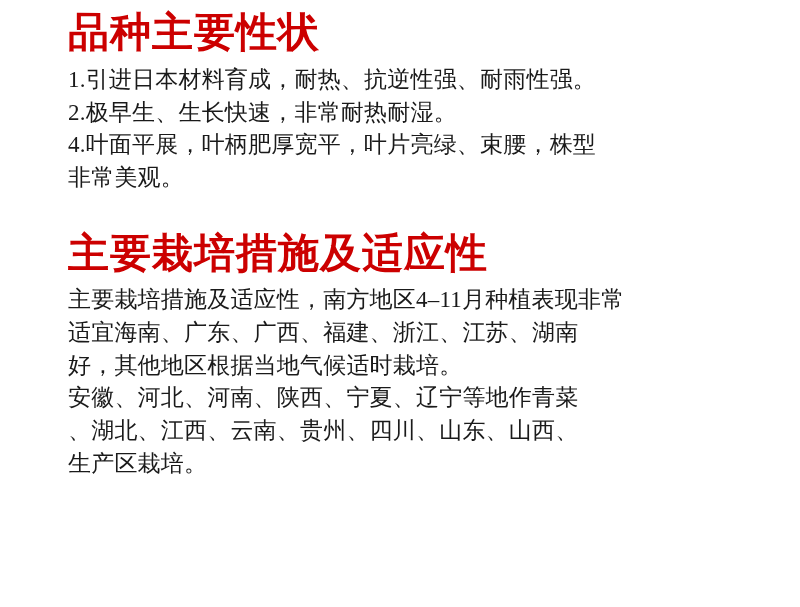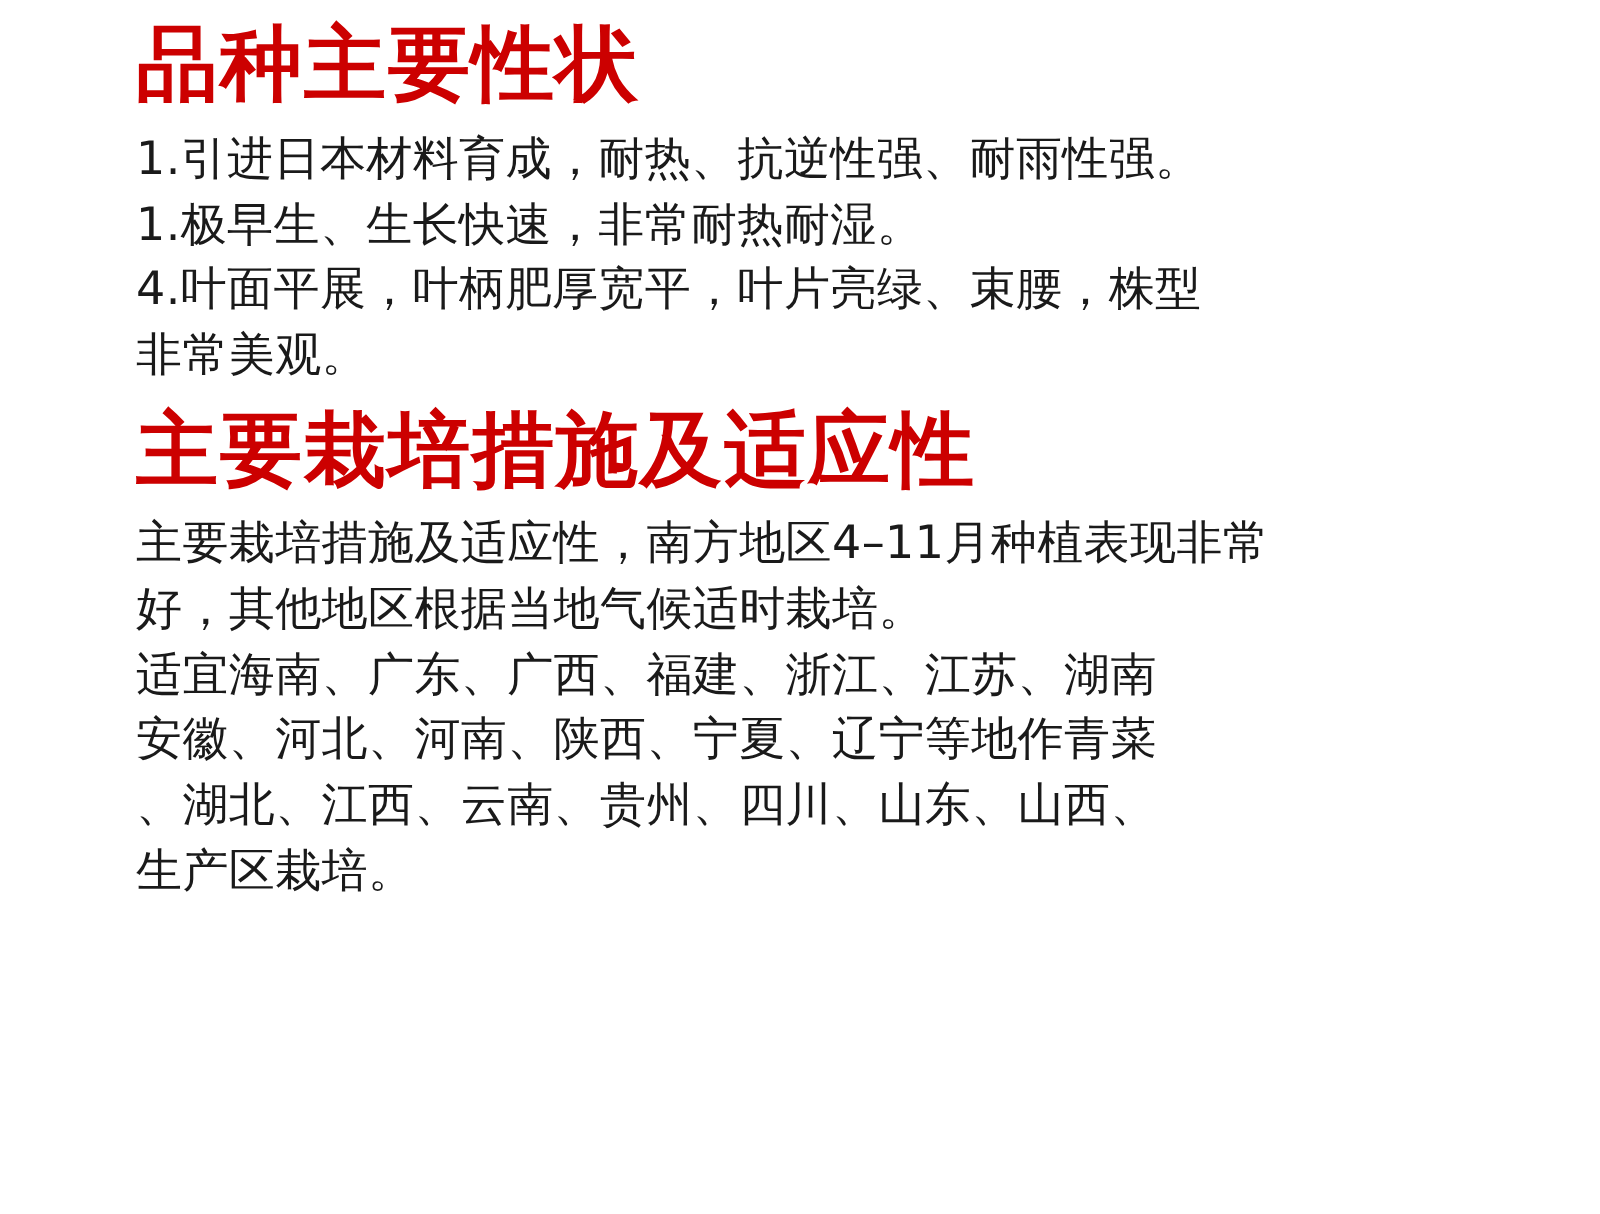--- a/index.html
+++ b/index.html
@@ -15,32 +15,33 @@
   }
   .page {
     width: 800px;
     height: 607px;
     box-sizing: border-box;
     padding: 10px 40px 0 68px;
     position: relative;
   }
   .section {
     margin: 0;
+    font-family: Liberation Serif, serif;
   }
   .section-title {
     color: #cc0000;
     font-weight: bold;
     font-size: 41px;
     line-height: 1.12;
     letter-spacing: 1px;
     margin: 0 0 8px 0;
     white-space: nowrap;
   }
   .section-2 .section-title {
-    margin-top: 8px;
+    margin-top: 36px;
   }
   .body-text {
     color: #1a1a1a;
     font-size: 23px;
     line-height: 1.42;
     letter-spacing: 0.2px;
   }
   .body-line {
     margin: 0;
     white-space: pre-wrap;
@@ -54,31 +55,31 @@
 </style>
 </head>
 <body>
 
 <div class="page">
 
   <div class="section section-1">
     <h1 class="section-title">品种主要性状</h1>
     <div class="body-text">
       <p class="body-line list-item">1.引进日本材料育成，耐热、抗逆性强、耐雨性强。</p>
-      <p class="body-line list-item">1.极早生、生长快速，非常耐热耐湿。</p>
+      <p class="body-line list-item">2.极早生、生长快速，非常耐热耐湿。</p>
       <p class="body-line list-item">4.叶面平展，叶柄肥厚宽平，叶片亮绿、束腰，株型</p>
       <p class="body-line list-item">非常美观。</p>
     </div>
   </div>
 
   <div class="section section-2">
     <h1 class="section-title">主要栽培措施及适应性</h1>
     <div class="body-text">
       <p class="body-line para">主要栽培措施及适应性，南方地区4–11月种植表现非常</p>
+      <p class="body-line para">适宜海南、广东、广西、福建、浙江、江苏、湖南</p>
       <p class="body-line para">好，其他地区根据当地气候适时栽培。</p>
-      <p class="body-line para">适宜海南、广东、广西、福建、浙江、江苏、湖南</p>
       <p class="body-line para">安徽、河北、河南、陕西、宁夏、辽宁等地作青菜</p>
       <p class="body-line para">、湖北、江西、云南、贵州、四川、山东、山西、</p>
       <p class="body-line para">生产区栽培。</p>
     </div>
   </div>
 
 </div>
 
 </body></html>

